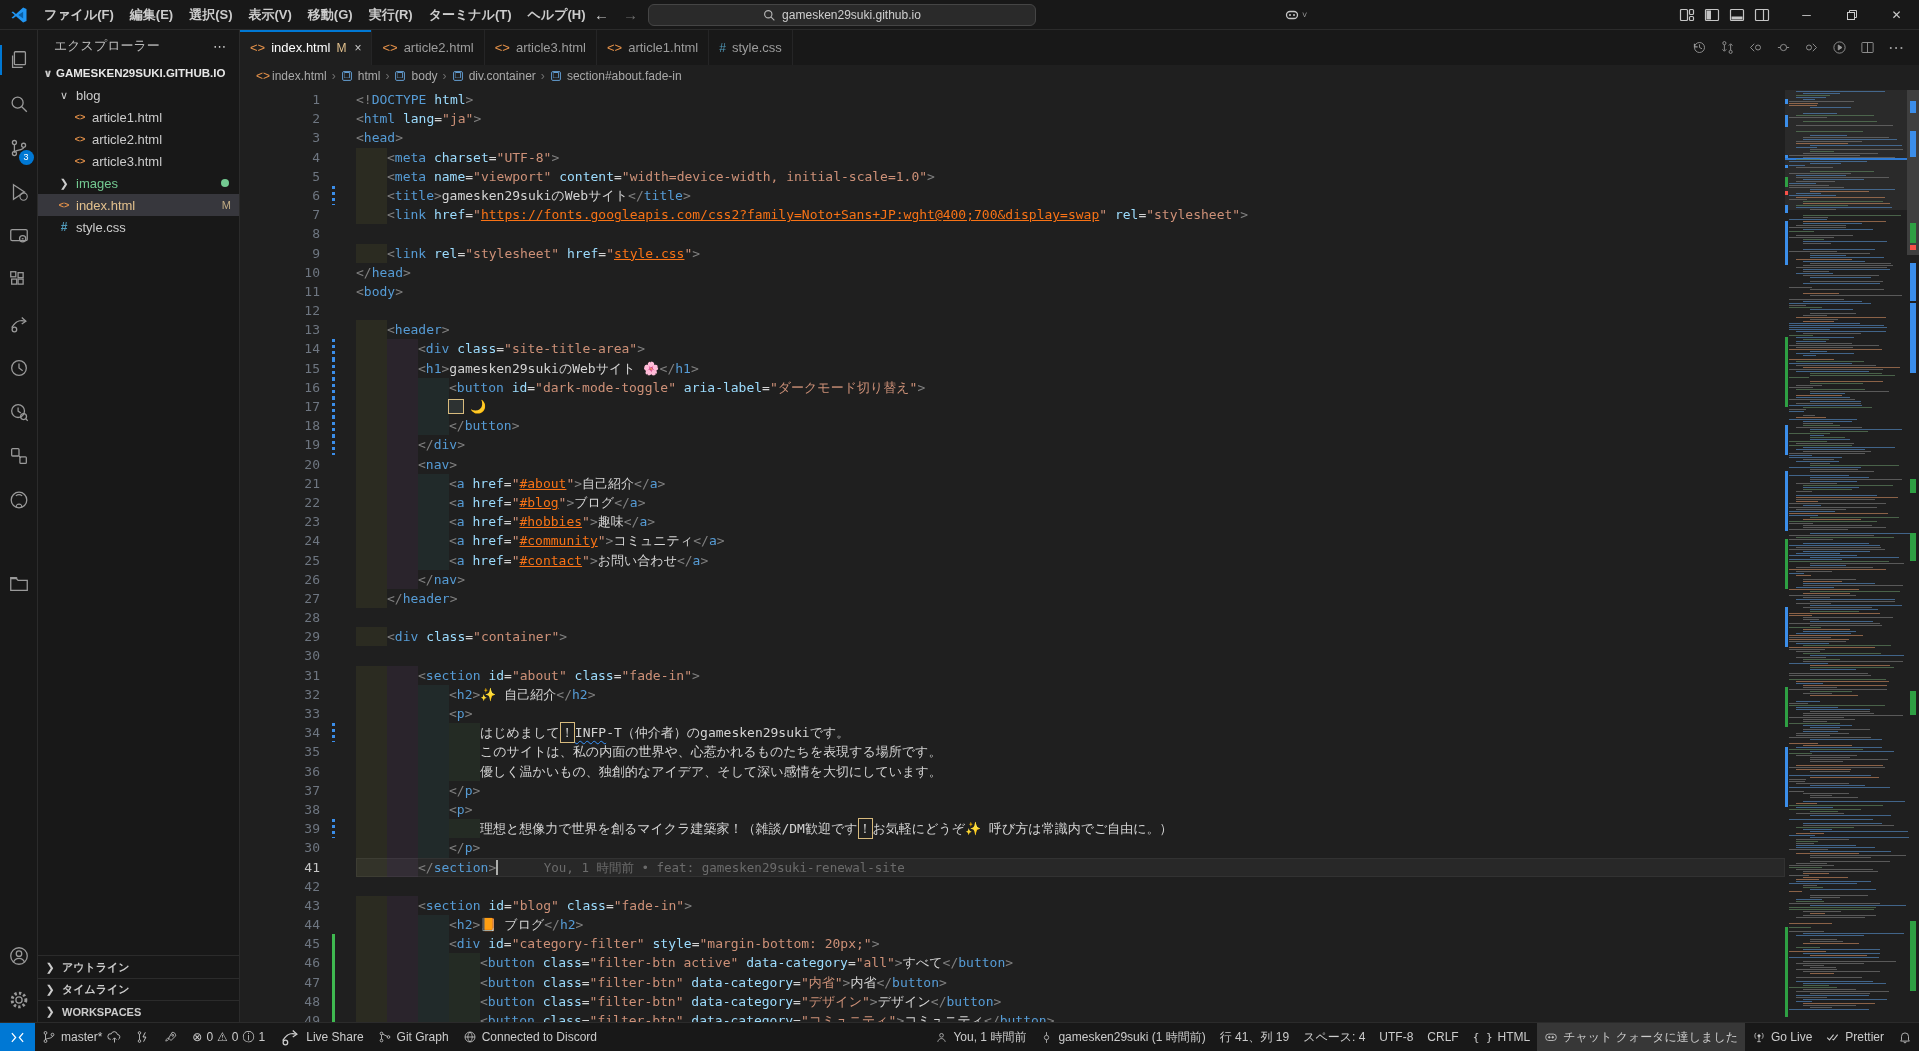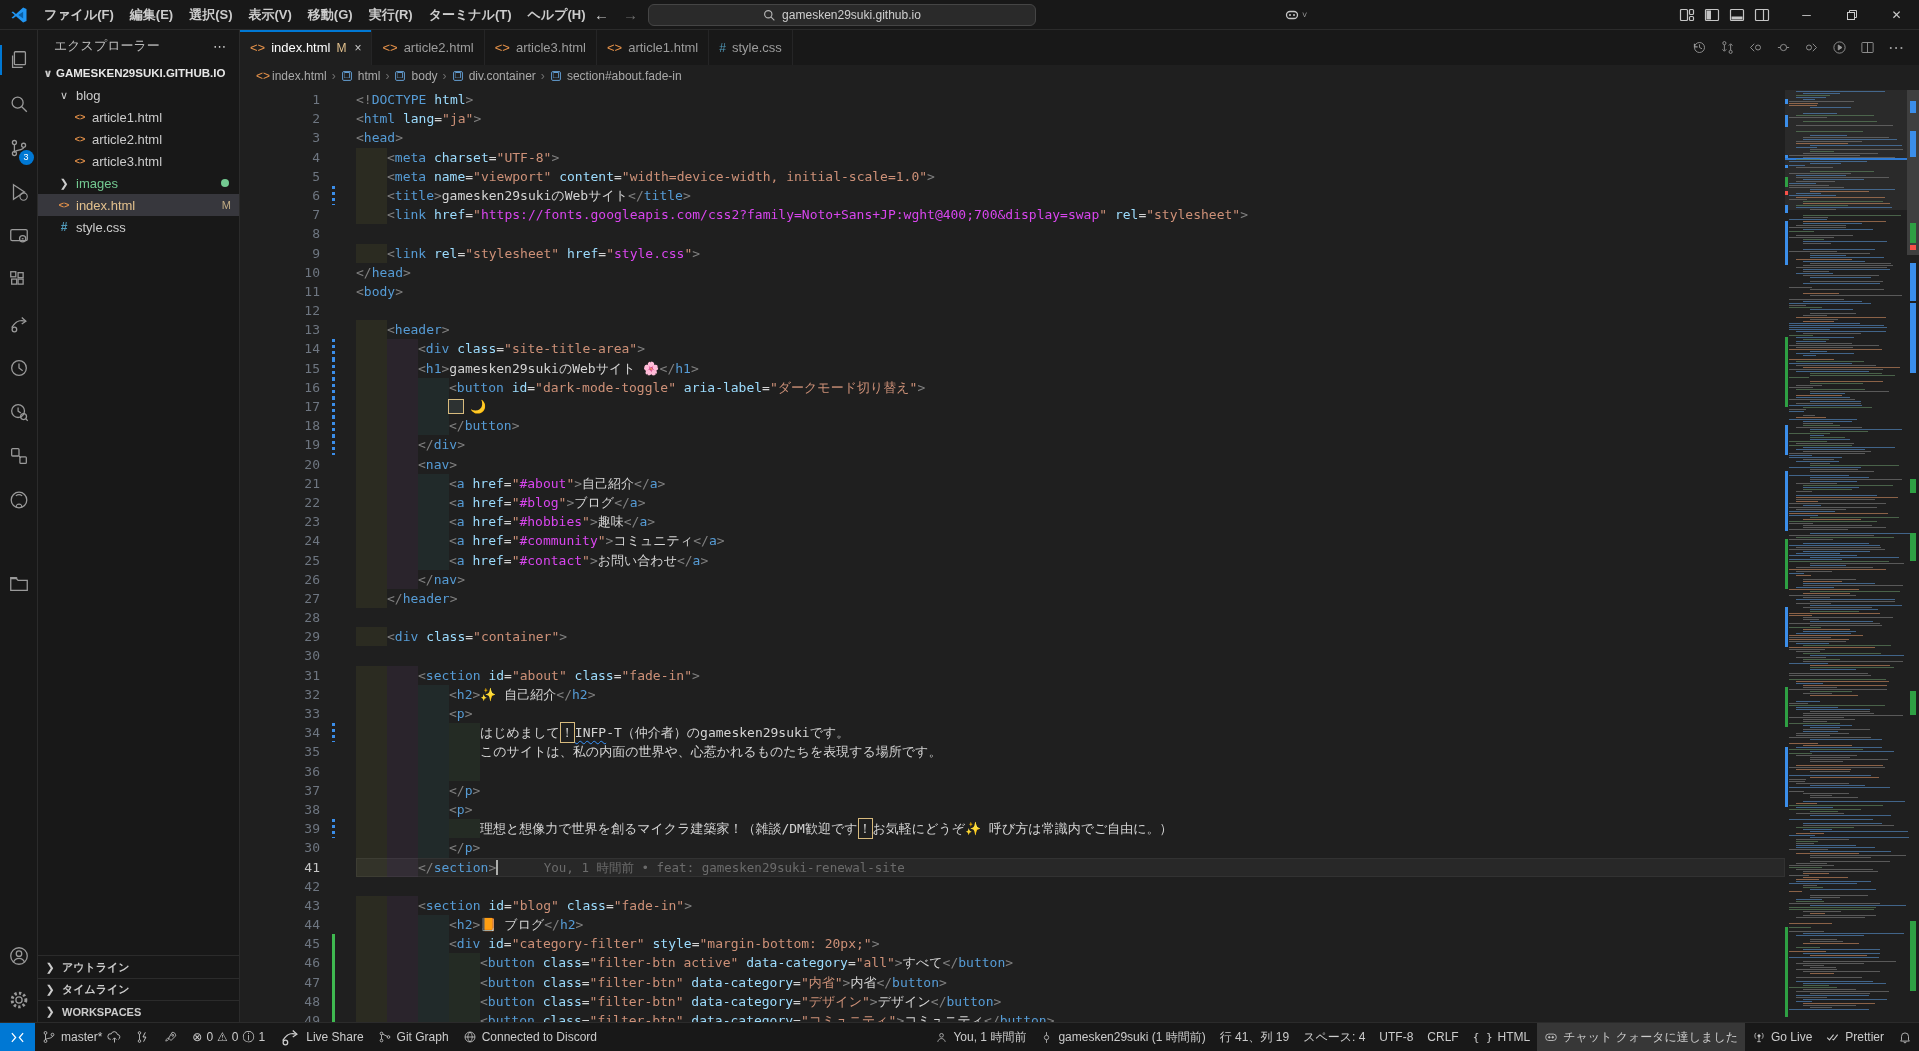--- a/index.html
+++ b/index.html
@@ -84,21 +84,21 @@
   .gmark.m { background:repeating-linear-gradient(180deg,#3b8eea 0 3px,transparent 3px 6px); }
   .gmark.a { background:#3fb950; }
   .ct { margin-left:21px; flex:1; display:flex; align-items:center; }
   .row.cur .ct { background:rgba(255,255,255,0.045); box-shadow:0 0 0 1px rgba(255,255,255,0.05) inset; }
   .row.cur .num { color:#c6c6c6; }
   .ind { display:inline-block; width:31px; height:19.2px; flex:none; }
   .il0 { background:rgba(255,255,64,0.055); } .il1 { background:rgba(200,120,220,0.07); }
   .il2 { background:rgba(79,236,236,0.055); } .il3 { background:rgba(127,255,127,0.055); }
   .tk-p { color:#808080; } .tk-t { color:#569cd6; } .tk-a { color:#9cdcfe; }
   .tk-s { color:#ce9178; } .tk-x { color:#d4d4d4; } .tk-e { color:#d4d4d4; }
-  .tk-l { color:#d946ef; }
+  .tk-l { color:#f97316; text-decoration:underline; }
   .tk-box { color:#d4d4d4; box-shadow:0 0 0 1px #d7ba7d; margin:0 1px; }
   .tk-sq { color:#d4d4d4; text-decoration:underline wavy #3794ff; text-underline-offset:3px; text-decoration-thickness:1px; }
   .tk-ws { display:inline-block; width:14px; height:13px; box-shadow:0 0 0 1px #d7ba7d; background:rgba(60,70,70,.5); align-self:center; }
   .blame { color:#6b6b6b; margin-left:46px; font-size:12.5px; }
   .cursor { display:inline-block; width:1.5px; height:15px; background:#aeafad; align-self:center; }
 
   
   .minimap { position:absolute; top:0; bottom:0; right:12px; width:122px; background:#1f1f1f; }
   .mm-bar { position:absolute; height:1.3px; opacity:.75; }
   .mm-strip { position:absolute; left:0; width:3px; }
@@ -522,21 +522,21 @@
           <div class="row"><span class="num">26</span><span class="gmark "></span><span class="ct"><span class="ind il0"></span><span class="ind il1"></span><span class="tk-p">&lt;/</span><span class="tk-t">nav</span><span class="tk-p">&gt;</span></span></div>
           <div class="row"><span class="num">27</span><span class="gmark "></span><span class="ct"><span class="ind il0"></span><span class="tk-p">&lt;/</span><span class="tk-t">header</span><span class="tk-p">&gt;</span></span></div>
           <div class="row"><span class="num">28</span><span class="gmark "></span><span class="ct"></span></div>
           <div class="row"><span class="num">29</span><span class="gmark "></span><span class="ct"><span class="ind il0"></span><span class="tk-p">&lt;</span><span class="tk-t">div</span><span class="tk-x"> </span><span class="tk-a">class</span><span class="tk-x">=</span><span class="tk-s">"container"</span><span class="tk-p">&gt;</span></span></div>
           <div class="row"><span class="num">30</span><span class="gmark "></span><span class="ct"></span></div>
           <div class="row"><span class="num">31</span><span class="gmark "></span><span class="ct"><span class="ind il0"></span><span class="ind il1"></span><span class="tk-p">&lt;</span><span class="tk-t">section</span><span class="tk-x"> </span><span class="tk-a">id</span><span class="tk-x">=</span><span class="tk-s">"about"</span><span class="tk-x"> </span><span class="tk-a">class</span><span class="tk-x">=</span><span class="tk-s">"fade-in"</span><span class="tk-p">&gt;</span></span></div>
           <div class="row"><span class="num">32</span><span class="gmark "></span><span class="ct"><span class="ind il0"></span><span class="ind il1"></span><span class="ind il2"></span><span class="tk-p">&lt;</span><span class="tk-t">h2</span><span class="tk-p">&gt;</span><span class="tk-x">✨ 自己紹介</span><span class="tk-p">&lt;/</span><span class="tk-t">h2</span><span class="tk-p">&gt;</span></span></div>
           <div class="row"><span class="num">33</span><span class="gmark "></span><span class="ct"><span class="ind il0"></span><span class="ind il1"></span><span class="ind il2"></span><span class="tk-p">&lt;</span><span class="tk-t">p</span><span class="tk-p">&gt;</span></span></div>
           <div class="row"><span class="num">34</span><span class="gmark m"></span><span class="ct"><span class="ind il0"></span><span class="ind il1"></span><span class="ind il2"></span><span class="ind il3"></span><span class="tk-x">はじめまして</span><span class="tk-box">！</span><span class="tk-sq">INFP</span><span class="tk-x">-T（仲介者）のgamesken29sukiです。</span></span></div>
           <div class="row"><span class="num">35</span><span class="gmark "></span><span class="ct"><span class="ind il0"></span><span class="ind il1"></span><span class="ind il2"></span><span class="ind il3"></span><span class="tk-x">このサイトは、私の内面の世界や、心惹かれるものたちを表現する場所です。</span></span></div>
-          <div class="row"><span class="num">36</span><span class="gmark "></span><span class="ct"><span class="ind il0"></span><span class="ind il1"></span><span class="ind il2"></span><span class="ind il3"></span></span></div>
+          <div class="row"><span class="num">36</span><span class="gmark "></span><span class="ct"><span class="ind il0"></span><span class="ind il1"></span><span class="ind il2"></span><span class="ind il3"></span><span class="tk-x">優しく温かいもの、独創的なアイデア、そして深い感情を大切にしています。</span></span></div>
           <div class="row"><span class="num">37</span><span class="gmark "></span><span class="ct"><span class="ind il0"></span><span class="ind il1"></span><span class="ind il2"></span><span class="tk-p">&lt;/</span><span class="tk-t">p</span><span class="tk-p">&gt;</span></span></div>
           <div class="row"><span class="num">38</span><span class="gmark "></span><span class="ct"><span class="ind il0"></span><span class="ind il1"></span><span class="ind il2"></span><span class="tk-p">&lt;</span><span class="tk-t">p</span><span class="tk-p">&gt;</span></span></div>
           <div class="row"><span class="num">39</span><span class="gmark m"></span><span class="ct"><span class="ind il0"></span><span class="ind il1"></span><span class="ind il2"></span><span class="ind il3"></span><span class="tk-x">理想と想像力で世界を創るマイクラ建築家！（雑談/DM歓迎です</span><span class="tk-box">！</span><span class="tk-x">お気軽にどうぞ✨ 呼び方は常識内でご自由に。）</span></span></div>
           <div class="row"><span class="num">30</span><span class="gmark "></span><span class="ct"><span class="ind il0"></span><span class="ind il1"></span><span class="ind il2"></span><span class="tk-p">&lt;/</span><span class="tk-t">p</span><span class="tk-p">&gt;</span></span></div>
           <div class="row cur"><span class="num">41</span><span class="gmark "></span><span class="ct"><span class="ind il0"></span><span class="ind il1"></span><span class="tk-p">&lt;/</span><span class="tk-t">section</span><span class="tk-p">&gt;</span><span class="cursor"></span><span class="blame">You, 1 時間前 • feat: gamesken29suki-renewal-site</span></span></div>
           <div class="row"><span class="num">42</span><span class="gmark "></span><span class="ct"></span></div>
           <div class="row"><span class="num">43</span><span class="gmark "></span><span class="ct"><span class="ind il0"></span><span class="ind il1"></span><span class="tk-p">&lt;</span><span class="tk-t">section</span><span class="tk-x"> </span><span class="tk-a">id</span><span class="tk-x">=</span><span class="tk-s">"blog"</span><span class="tk-x"> </span><span class="tk-a">class</span><span class="tk-x">=</span><span class="tk-s">"fade-in"</span><span class="tk-p">&gt;</span></span></div>
           <div class="row"><span class="num">44</span><span class="gmark "></span><span class="ct"><span class="ind il0"></span><span class="ind il1"></span><span class="ind il2"></span><span class="tk-p">&lt;</span><span class="tk-t">h2</span><span class="tk-p">&gt;</span><span class="tk-x">📙 ブログ</span><span class="tk-p">&lt;/</span><span class="tk-t">h2</span><span class="tk-p">&gt;</span></span></div>
           <div class="row"><span class="num">45</span><span class="gmark a"></span><span class="ct"><span class="ind il0"></span><span class="ind il1"></span><span class="ind il2"></span><span class="tk-p">&lt;</span><span class="tk-t">div</span><span class="tk-x"> </span><span class="tk-a">id</span><span class="tk-x">=</span><span class="tk-s">"category-filter"</span><span class="tk-x"> </span><span class="tk-a">style</span><span class="tk-x">=</span><span class="tk-s">"margin-bottom: 20px;"</span><span class="tk-p">&gt;</span></span></div>
           <div class="row"><span class="num">46</span><span class="gmark a"></span><span class="ct"><span class="ind il0"></span><span class="ind il1"></span><span class="ind il2"></span><span class="ind il3"></span><span class="tk-p">&lt;</span><span class="tk-t">button</span><span class="tk-x"> </span><span class="tk-a">class</span><span class="tk-x">=</span><span class="tk-s">"filter-btn active"</span><span class="tk-x"> </span><span class="tk-a">data-category</span><span class="tk-x">=</span><span class="tk-s">"all"</span><span class="tk-p">&gt;</span><span class="tk-x">すべて</span><span class="tk-p">&lt;/</span><span class="tk-t">button</span><span class="tk-p">&gt;</span></span></div>

